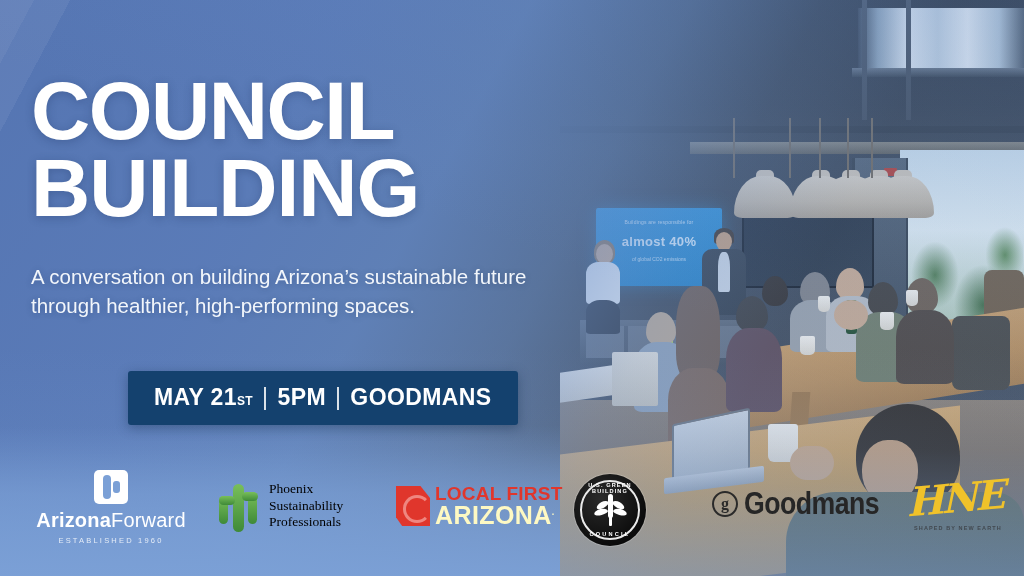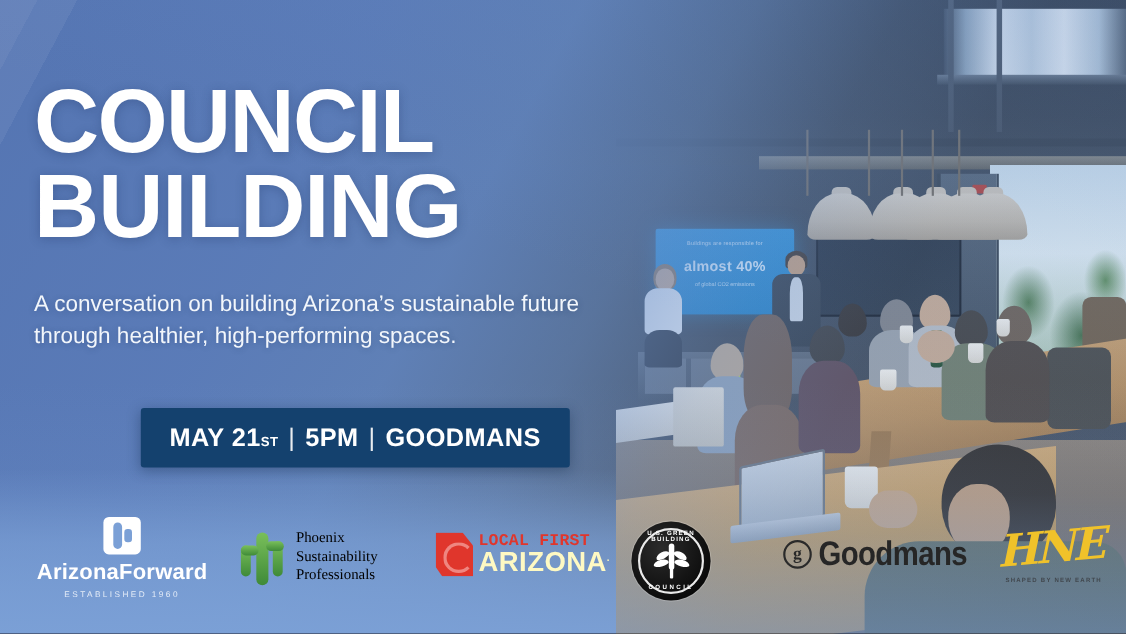--- a/index.html
+++ b/index.html
@@ -310,21 +310,21 @@
   .af-mark:before {
     content:""; position:absolute; left:9px; top:5px; width:8px; height:24px;
     background:#7ba0d6; border-radius:4px;
   }
   .af-mark:after {
     content:""; position:absolute; left:19px; top:11px; width:7px; height:12px;
     background:#7ba0d6; border-radius:3px;
   }
   .af-name { color:#fff; font-size:20px; letter-spacing:.2px; white-space:nowrap; }
   .af-name b { font-weight:bold; }
-  .af-name span { font-weight:700; }
+  .af-name span { font-weight:400; }
   .af-est {
     color:#e4ecf7; font-size:7.5px; letter-spacing:2.2px; margin-top:4px; font-weight:400;
   }
 
   
   .lg-psp { left:214px; top:12px; }
   .psp-cactus { position:relative; width:46px; height:52px; margin-right:9px; }
   .psp-cactus i { position:absolute; background:linear-gradient(180deg,#79bf5a,#3f8a38); border-radius:7px; display:block; }
   .psp-cactus .trunk { left:19px; top:4px; width:11px; height:48px; }
   .psp-cactus .armL  { left:5px;  top:16px; width:9px; height:28px; }
@@ -342,21 +342,21 @@
     width:34px; height:40px; background:#e0362c; margin-right:5px;
     clip-path:polygon(0 0, 72% 0, 100% 30%, 100% 100%, 18% 100%, 0 78%);
     position:relative;
   }
   .lfa-mark:before {
     content:""; position:absolute; left:7px; top:9px; width:22px; height:22px;
     border:3px solid #f7b3ae; border-radius:50%; border-right-color:transparent;
     opacity:.65;
   }
   .lfa-words { line-height:1; }
-  .lfa-1 { color:#e0362c; font-size:15px; font-weight:bold; letter-spacing:.2px;font-family:Liberation Mono, monospace; }
+  .lfa-1 { color:#e0362c; font-size:19px; font-weight:bold; letter-spacing:.2px; }
   .lfa-2 { color:#fef9c3; font-size:25px; font-weight:bold; letter-spacing:.4px; }
   .lfa-2 sup { font-size:9px; }
 
   
   .lg-usgbc { left:574px; top:6px; }
   .seal {
     width:72px; height:72px; border-radius:50%;
     background:radial-gradient(circle at 38% 34%, #2b2b2b 0%, #0c0c0c 70%, #000 100%);
     position:relative; display:flex; align-items:center; justify-content:center;
     box-shadow:0 0 0 1px rgba(255,255,255,.18);

